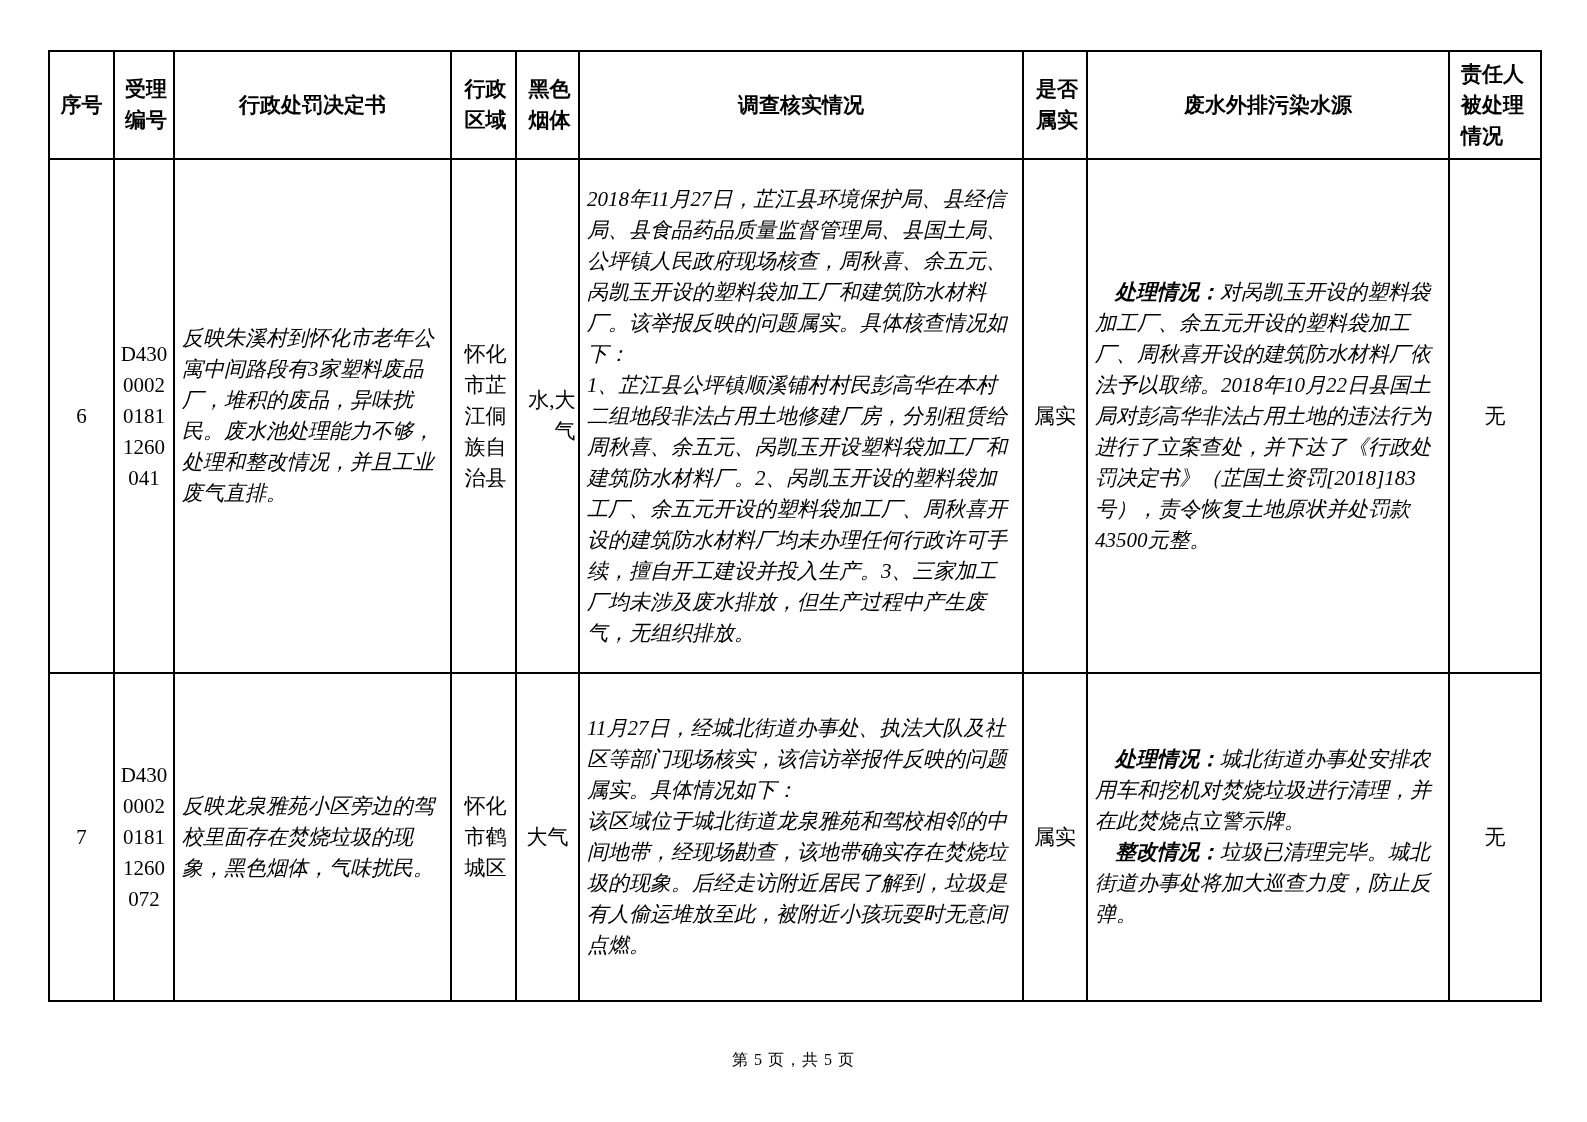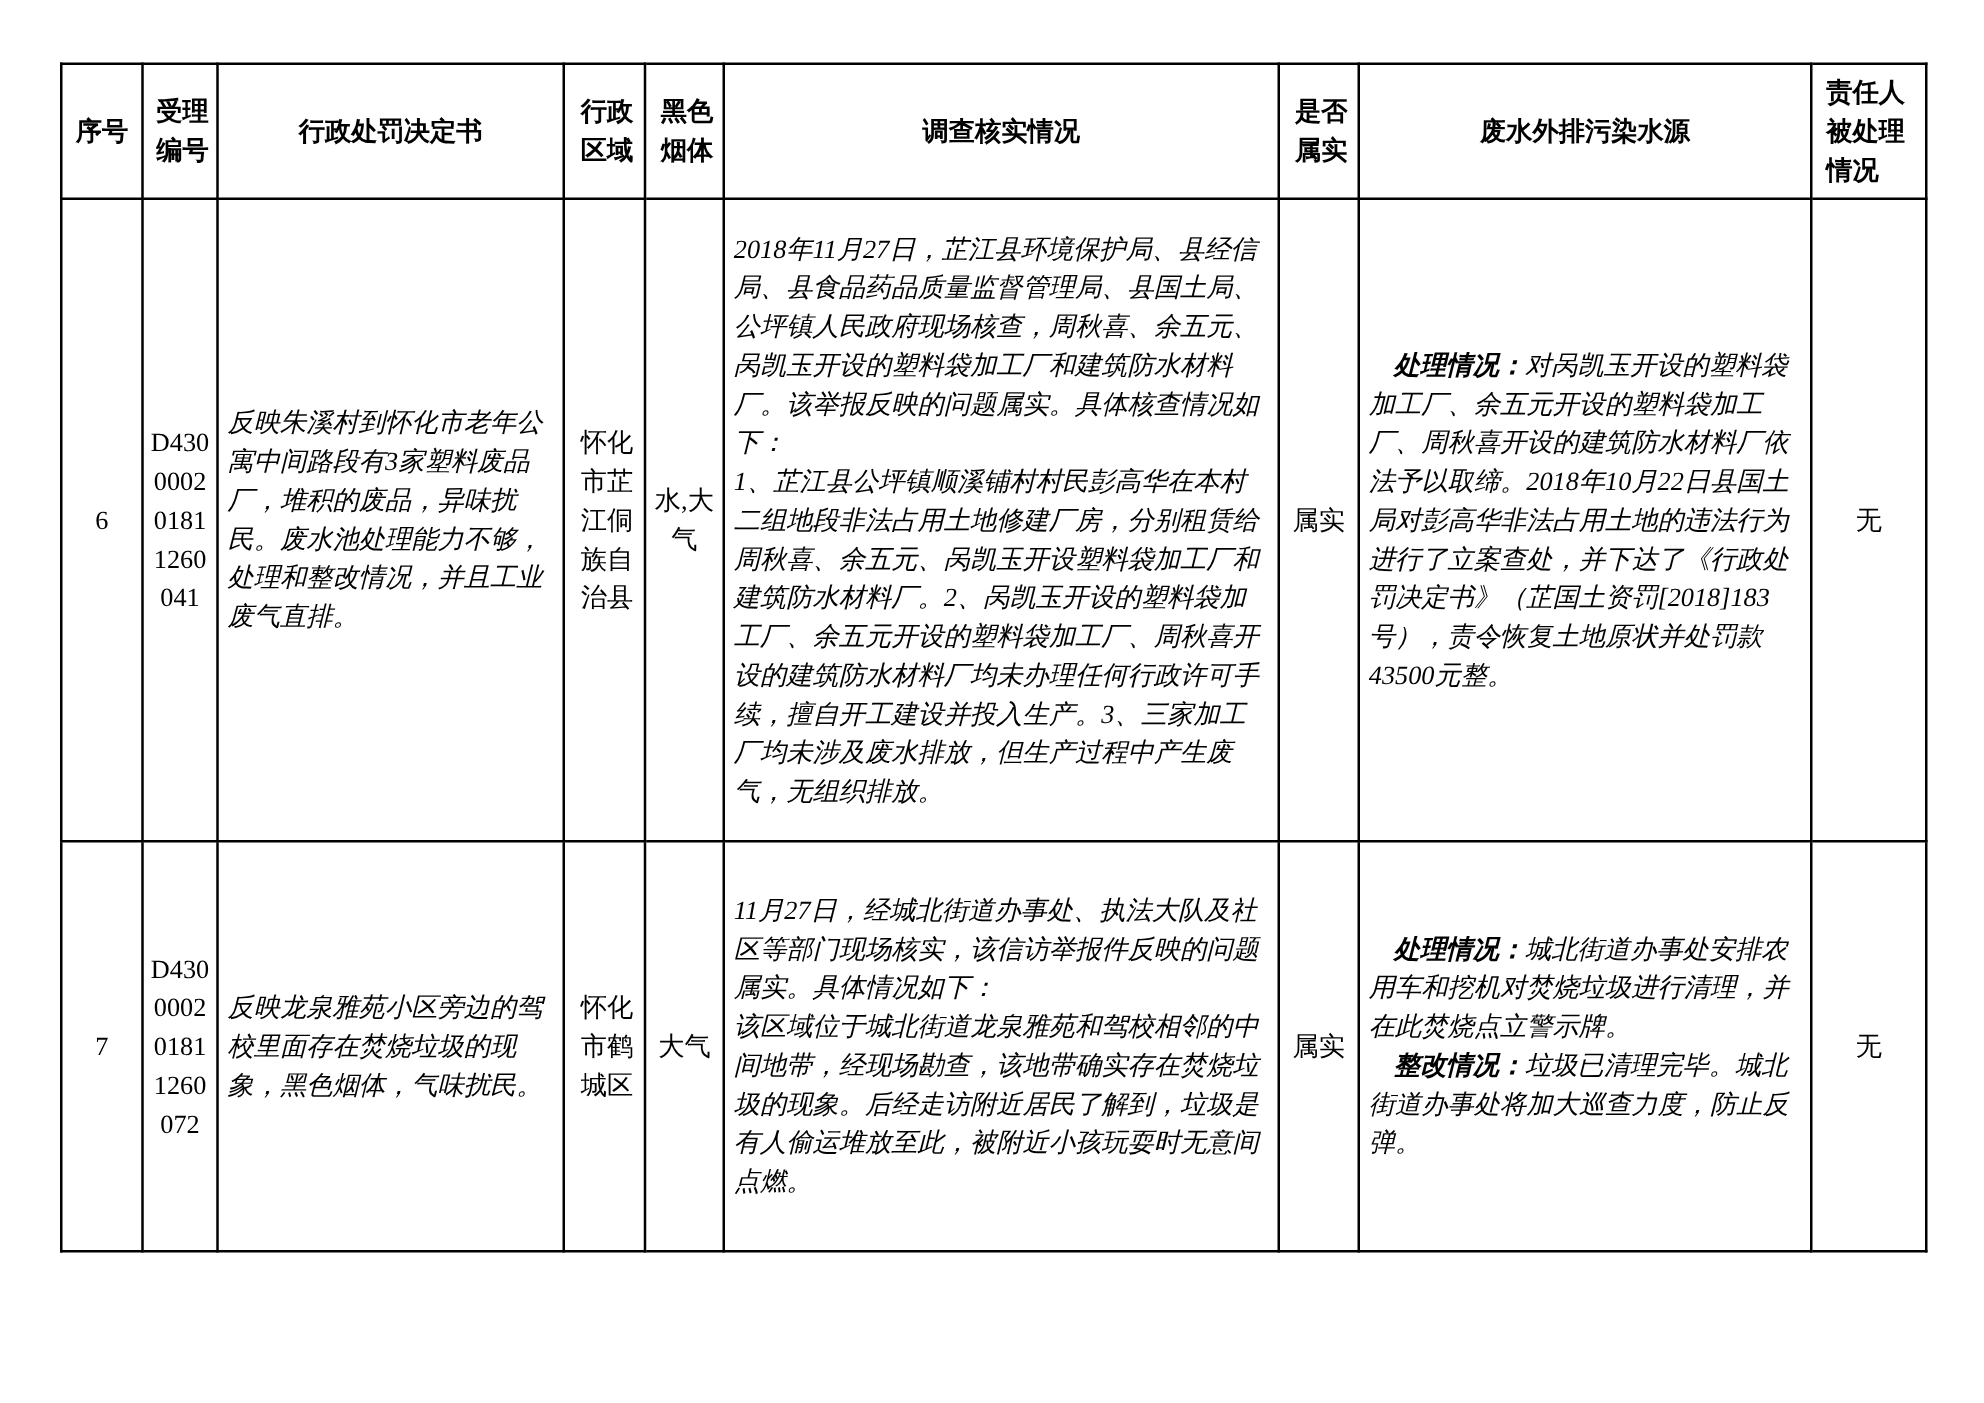--- a/index.html
+++ b/index.html
@@ -35,21 +35,21 @@
     font-weight: bold;
     text-align: center;
     padding: 2px;
   }
   td.c { text-align: center; padding: 2px; }
   td.l { text-align: left; padding: 4px 7px; white-space: pre-wrap; font-style: italic; }
   .prewrap { white-space: pre-wrap; }
   .preline { white-space: pre-line; font-family: Liberation Serif, serif; }
   .w2 { display: inline-block; width: 46px; text-align: right; vertical-align: middle; }
   .w3 { display: inline-block; width: 68px; text-align: left; vertical-align: middle; }
-  .wp { display: inline-block; width: 56px; text-align: center; vertical-align: middle; }
+  .wp { display: inline-block; width: 56px; text-align: right; vertical-align: middle; }
   .b { font-weight: bold; margin-left: 20px; }
   .rich { white-space: pre-wrap; }
   tr.hdr   { height: 108px; }
   tr.row-6 { height: 514px; }
   tr.row-7 { height: 328px; }
   .footer {
     position: absolute;
     left: 0; top: 1050px; width: 1587px;
     text-align: center;
     font-size: 16px;
@@ -117,14 +117,15 @@
         <td class="l"><span class="prewrap">11月27日，经城北街道办事处、执法大队及社区等部门现场核实，该信访举报件反映的问题属实。具体情况如下：
 该区域位于城北街道龙泉雅苑和驾校相邻的中间地带，经现场勘查，该地带确实存在焚烧垃圾的现象。后经走访附近居民了解到，垃圾是有人偷运堆放至此，被附近小孩玩耍时无意间点燃。</span></td>
         <td class="c"><span>属实</span></td>
         <td class="l"><span class="rich"><span class="b">处理情况：</span><span>城北街道办事处安排农用车和挖机对焚烧垃圾进行清理，并在此焚烧点立警示牌。
 </span><span class="b">整改情况：</span><span>垃圾已清理完毕。城北街道办事处将加大巡查力度，防止反弹。</span></span></td>
         <td class="c"><span>无</span></td>
       </tr>
     </tbody>
   </table>
 
+  <div class="footer">第 5 页，共 5 页</div>
 
 </div>
 
 </body></html>

